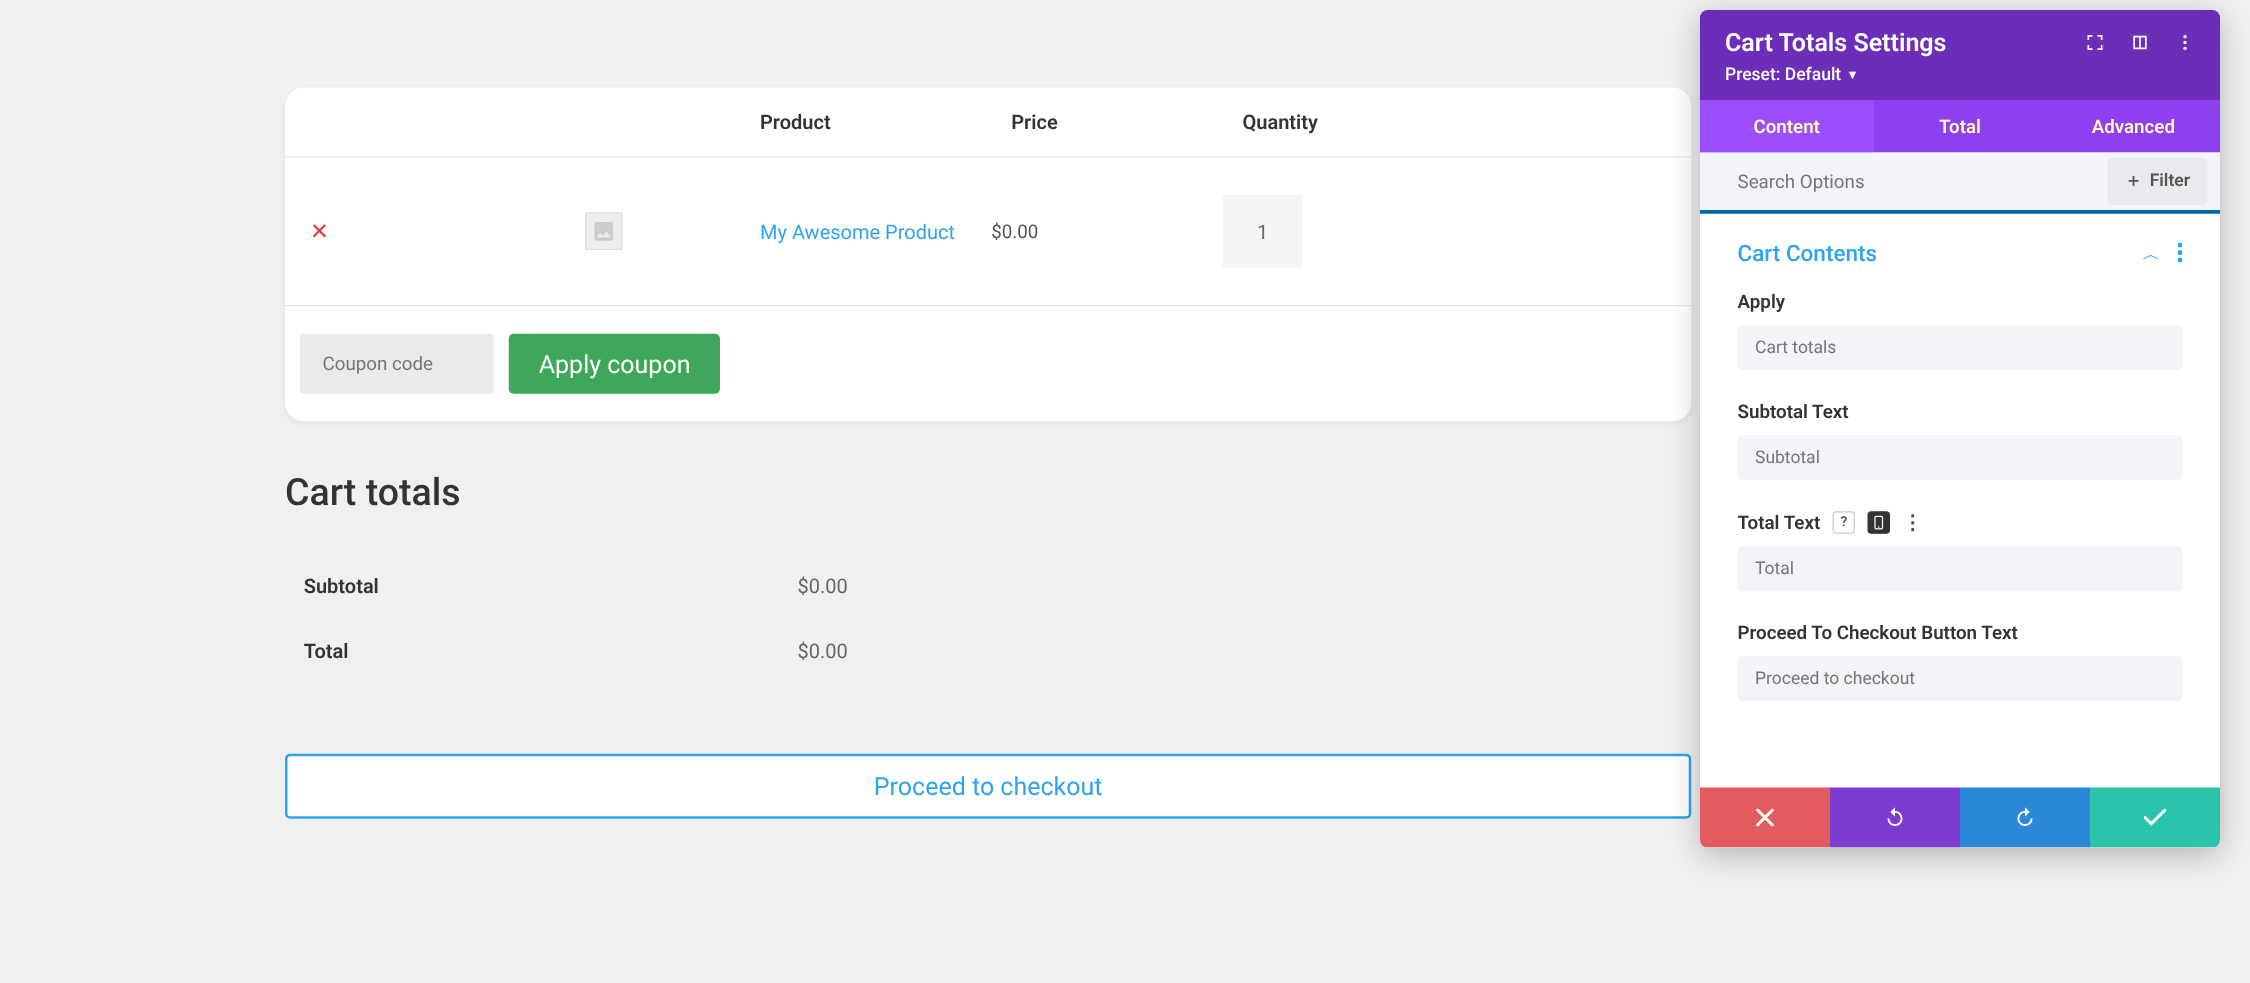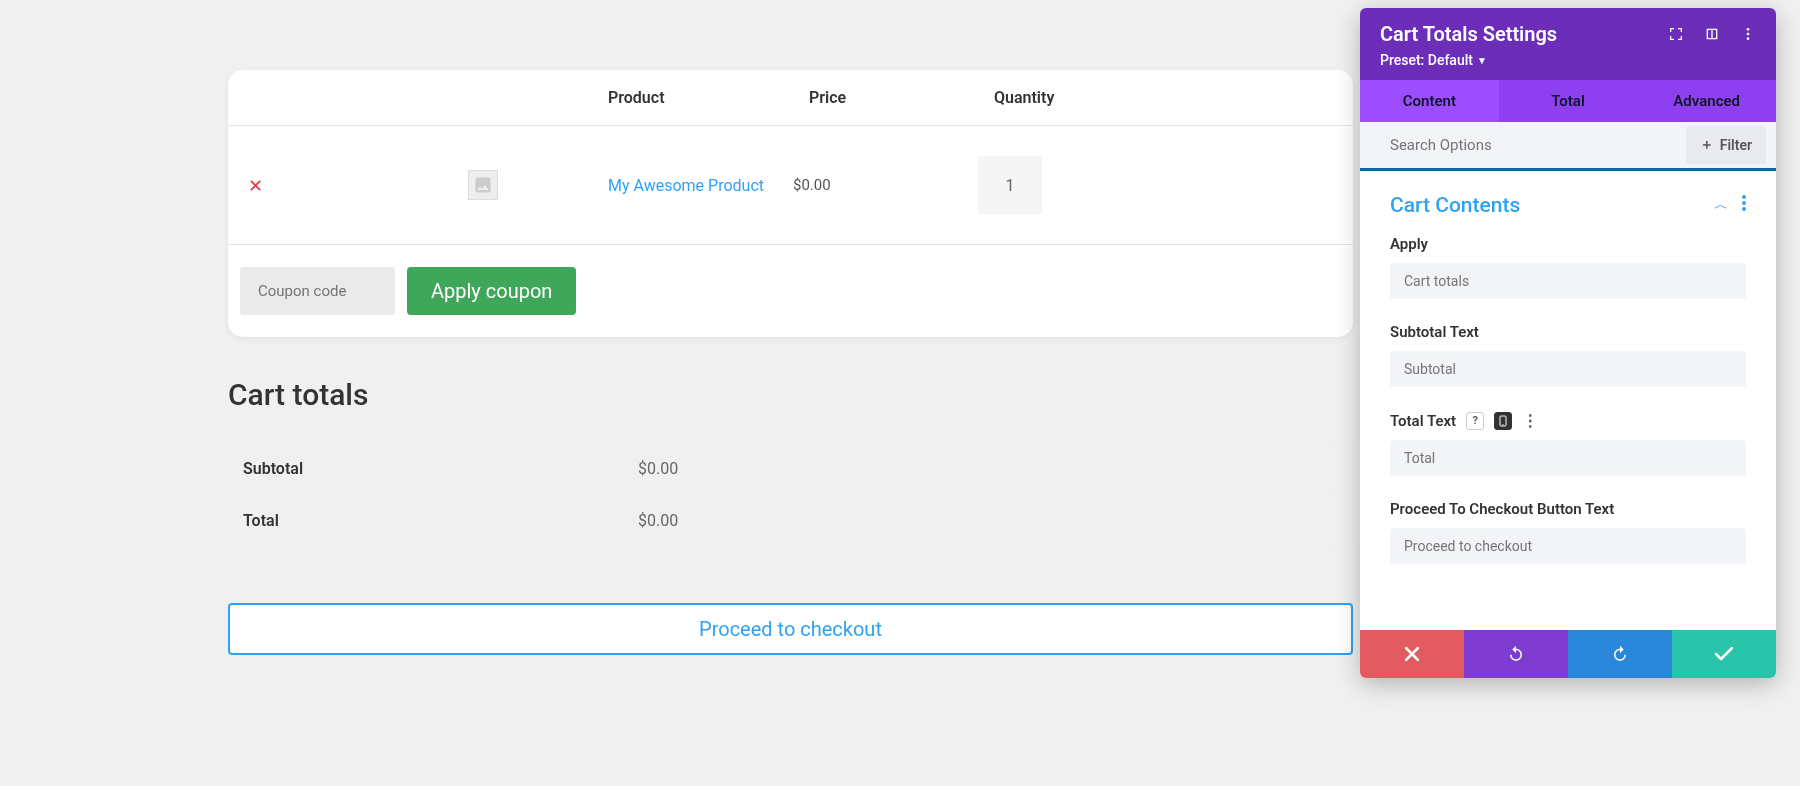--- a/index.html
+++ b/index.html
@@ -222,21 +222,21 @@
     
     .panel-tabs {
       display: flex;
       background: #8e3ff0;
     }
     
     .panel-tab {
       flex: 1;
       text-align: center;
       padding: 12px 0;
-      color: #0f172a;
+      color: #fef9c3;
       font-size: 15px;
       font-weight: 600;
       cursor: pointer;
     }
     
     .panel-tab.active {
       background: #9b4dff;
     }
     
     .search-filter-bar {
@@ -282,21 +282,21 @@
     .panel-body::-webkit-scrollbar-thumb { background: #888; border-radius: 4px; }
     
     .section-header {
       display: flex;
       align-items: center;
       justify-content: space-between;
       padding: 22px 30px 18px;
     }
     
     .section-title {
-      font-size: 21px;
+      font-size: 18px;
       color: #2ea3f2;
       font-weight: 500;
     }
     
     .section-header-icons {
       display: flex;
       align-items: center;
       gap: 14px;
     }
     

